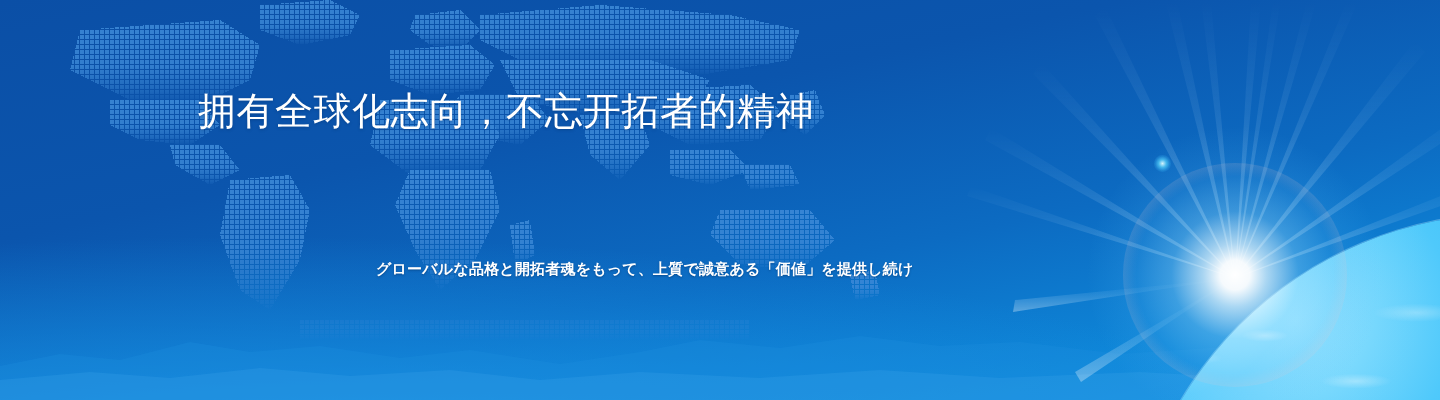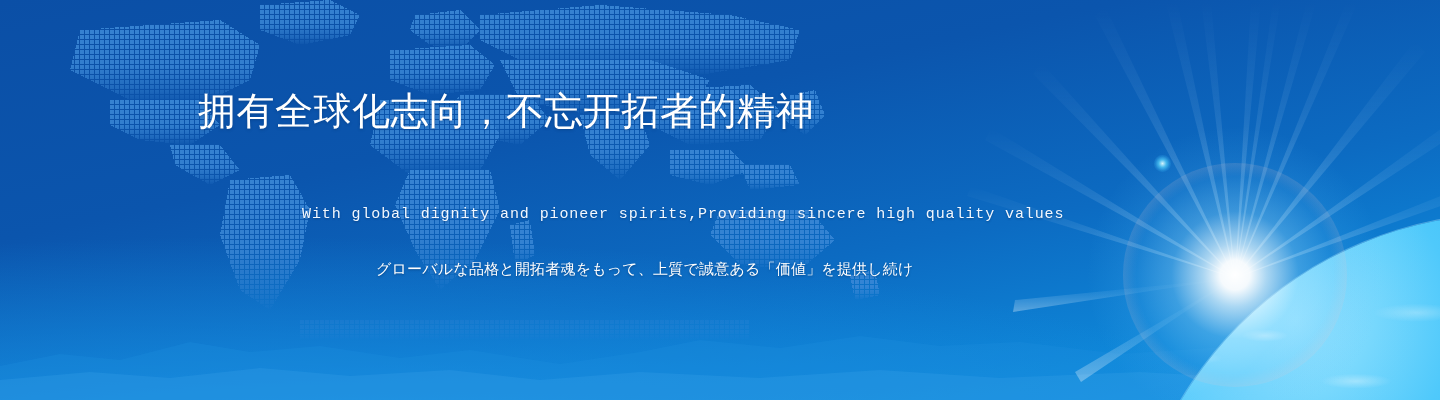--- a/index.html
+++ b/index.html
@@ -176,21 +176,21 @@
     letter-spacing: .9px;
     white-space: nowrap;
     text-shadow: 0 1px 2px rgba(4,44,96,.45);
   }
   .subtitle-jp {
     position: absolute;
     left: 376px; top: 260px;
     color: #ffffff;
     font-family: "DejaVu Sans", "Liberation Sans", sans-serif;
     font-size: 15px;
-    font-weight: 400;
+    font-weight: 700;
     letter-spacing: .2px;
     white-space: nowrap;
     text-shadow: 0 1px 2px rgba(4,44,96,.5);
   }
 </style>
 </head>
 <body>
 
 <div id="banner">
 
@@ -298,17 +298,16 @@
       </g>
     </svg>
   </div>
 
   <div class="flare-ring"></div>
   <div class="flare-core"></div>
   <div class="star"></div>
 
   <div class="copy">
     <div class="headline l1">拥有全球化志向，不忘开拓者的精神</div>
-    <div class="subtitle-en">With global dignity and pioneer spirits,Providing sincere high quality values</div>
     <div class="subtitle-jp">グローバルな品格と開拓者魂をもって、上質で誠意ある「価値」を提供し続け</div>
   </div>
 
 </div>
 
 </body></html>

